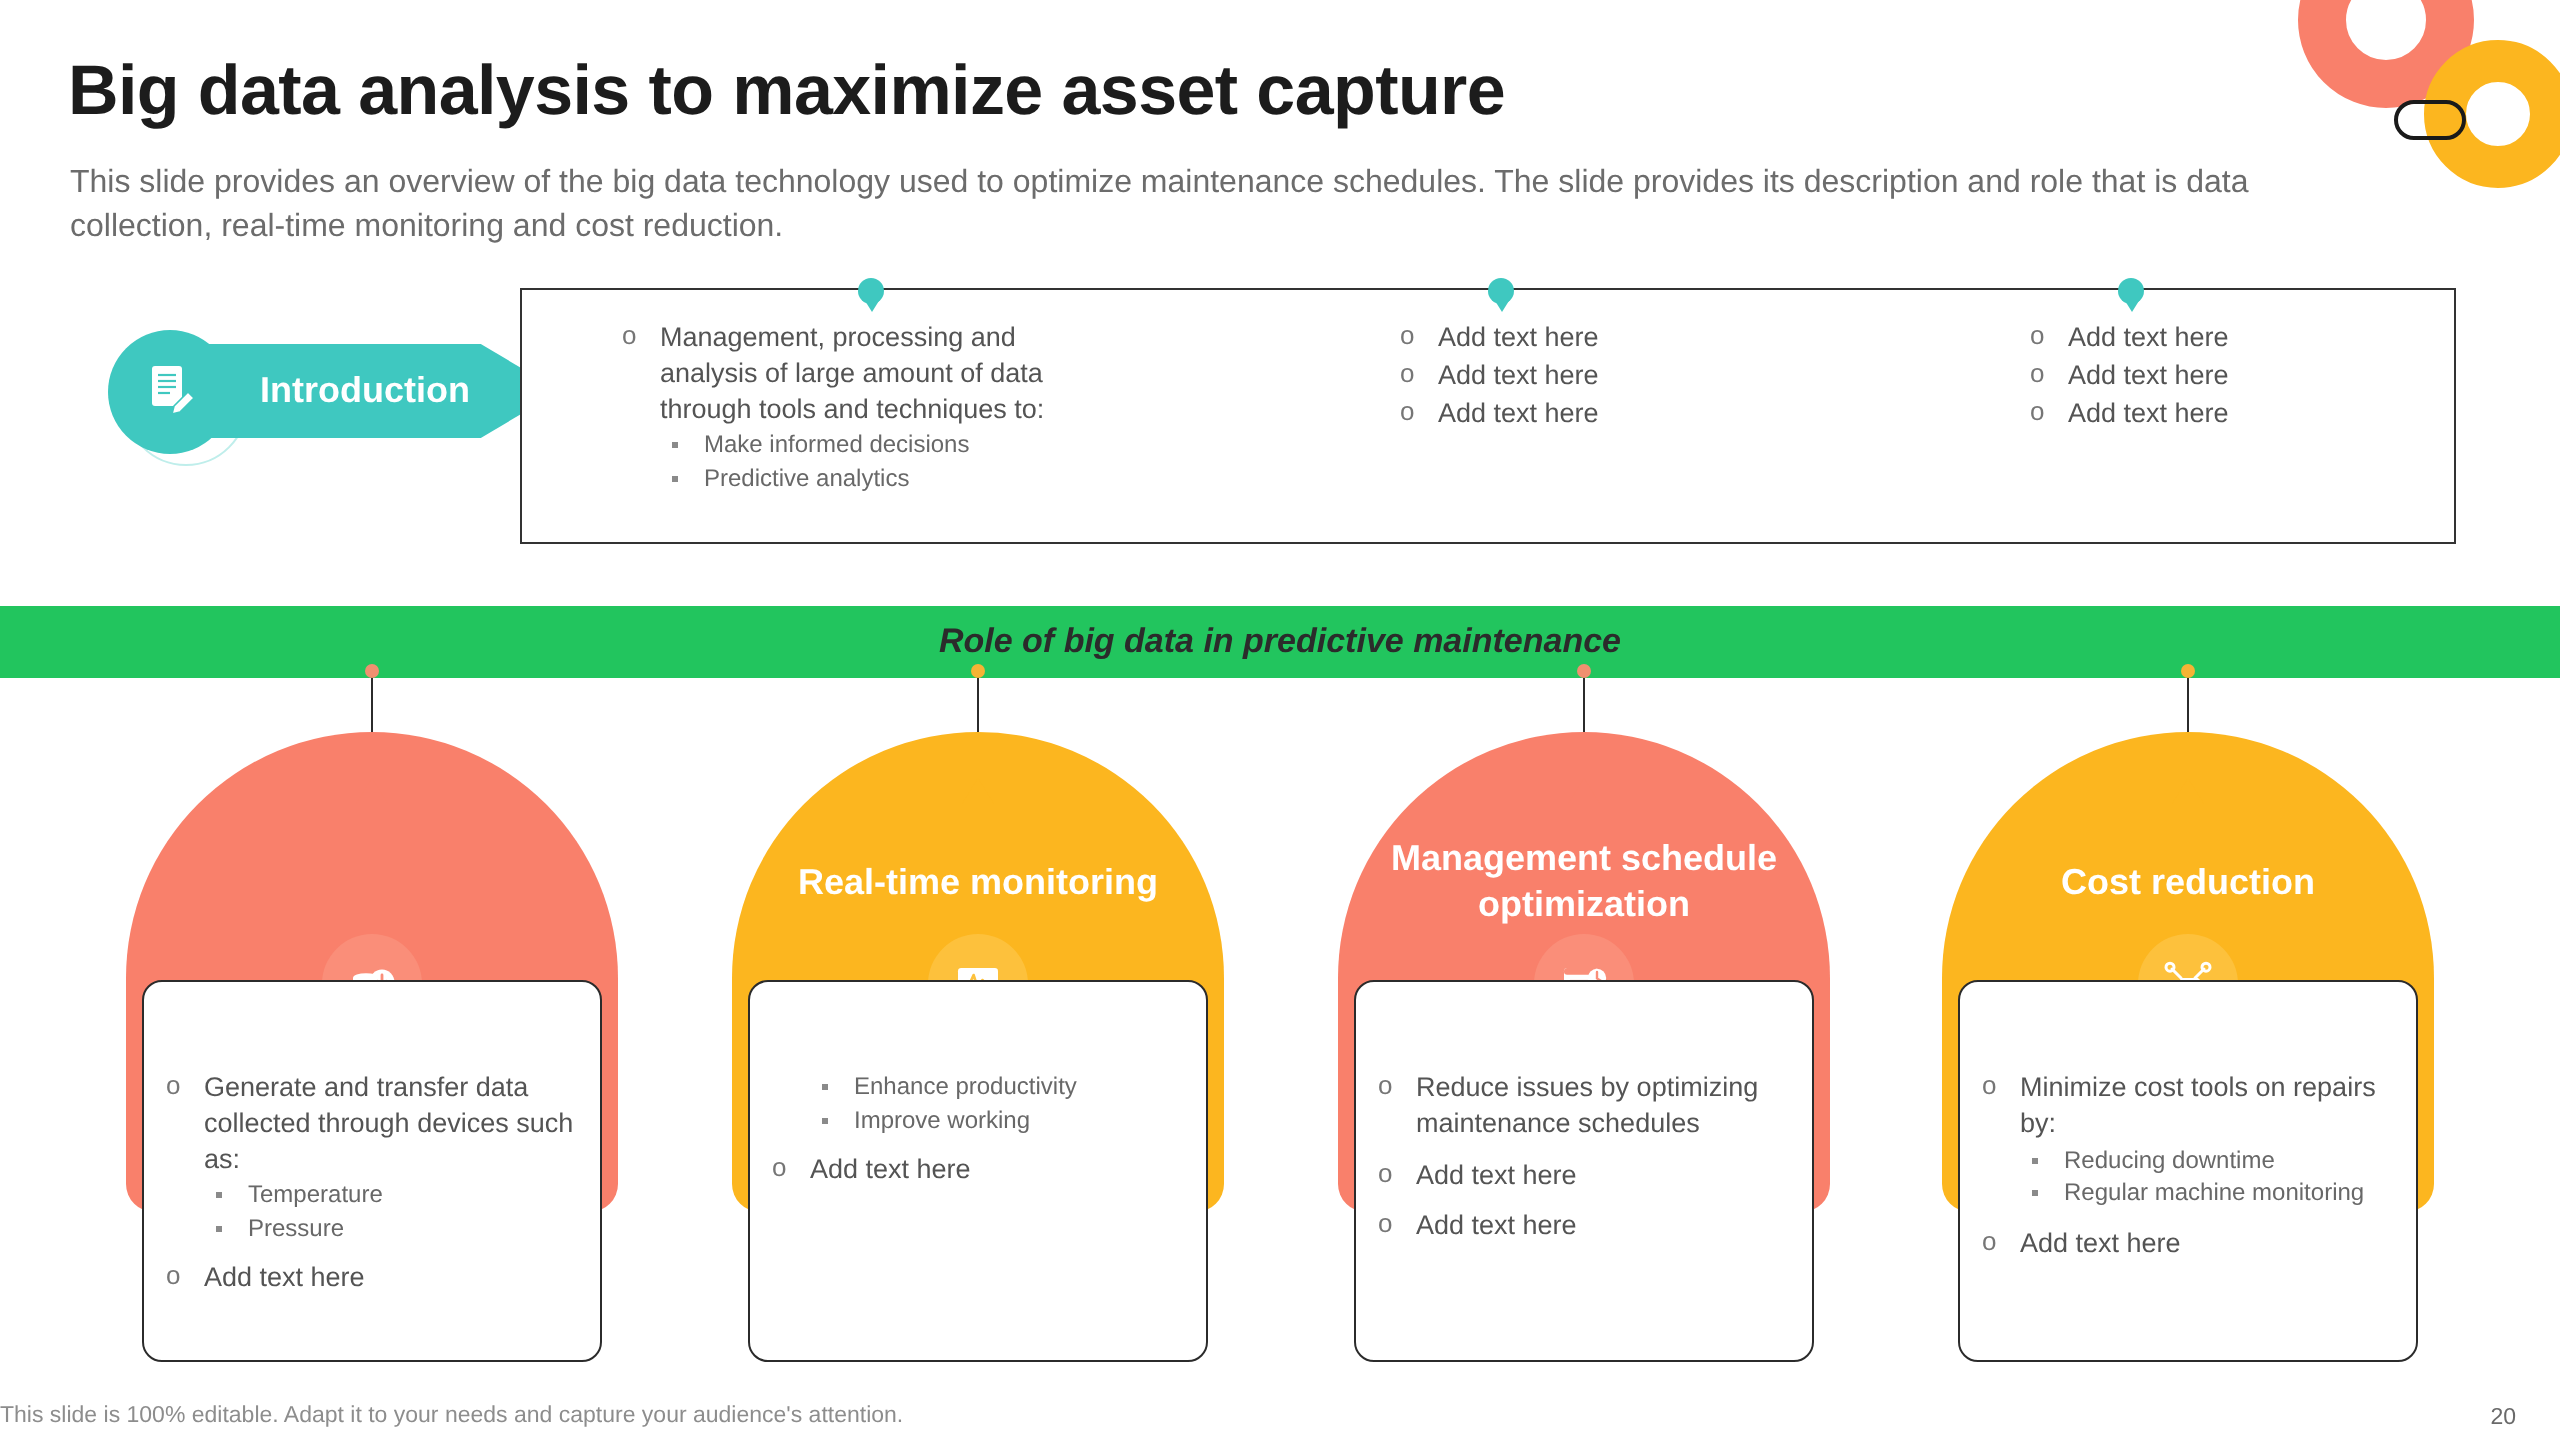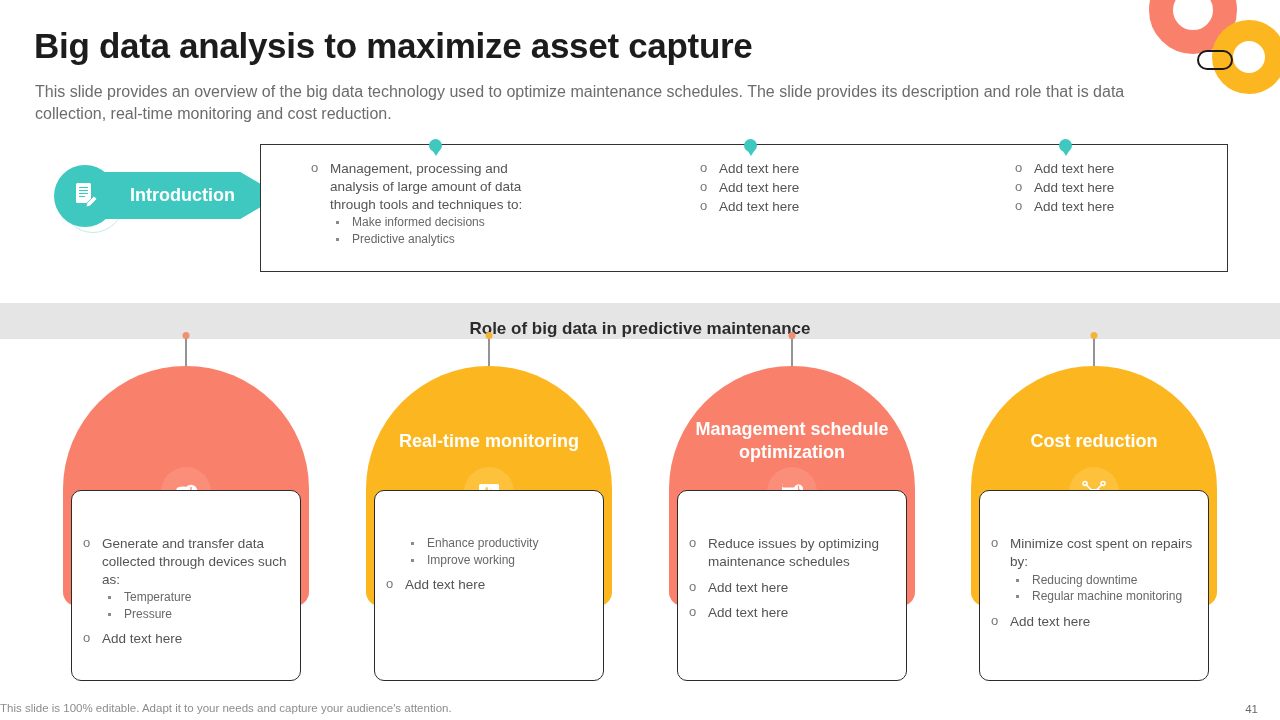--- a/index.html
+++ b/index.html
@@ -148,22 +148,22 @@
     left: 28px; top: 7px;
     width: 3px; height: 3px;
     background: #8a8a8a;
   }
 
   
   .band {
     position: absolute;
     left: 0; top: 303px;
     width: 1280px; height: 36px;
-    background: #e5e5e5;
-    display: flex; align-items: flex-end; justify-content: center;
+    background: #22c55e;
+    display: flex; align-items: center; justify-content: center; font-style: italic;
   }
   .band-title {
     font-size: 17px;
     font-weight: bold;
     color: #2b2b2b;
   }
 
   
   .card { position: absolute; top: 336px; width: 246px; height: 345px; }
   .card-1 { left: 63px; }
@@ -406,22 +406,22 @@
     <svg width="28" height="28" viewBox="0 0 28 28">
       <path d="M11 11 h8 c2.6 2.4 4 5.3 4 7.6 c0 3 -2.6 4.9 -8 4.9 c-5.4 0 -8 -1.9 -8 -4.9 C7 16.3 8.4 13.4 11 11 Z" fill="#ffffff"></path>
       <path d="M14.8 15.3 c-1.5 -0.3 -2.6 0.2 -2.6 1.2 c0 1.7 3.4 1 3.4 2.7 c0 1 -1.1 1.5 -2.6 1.2 M14 14.4 v7" stroke="#FDC13C" stroke-width="1.1" fill="none" stroke-linecap="round"></path>
       <path d="M10.5 11 L6 6.5 M17.5 11 L22 6.5" stroke="#ffffff" stroke-width="1.5" stroke-linecap="round"></path>
       <circle cx="5" cy="5.6" r="2" fill="none" stroke="#ffffff" stroke-width="1.5"></circle>
       <circle cx="23" cy="5.6" r="2" fill="none" stroke="#ffffff" stroke-width="1.5"></circle>
     </svg>
   </div>
   <div class="card-body">
     <ul>
-      <li class="b-o">Minimize cost spent on repairs by:</li>
+      <li class="b-o">Minimize cost tools on repairs by:</li>
       <li class="b-dot">Reducing downtime</li>
       <li class="b-dot">Regular machine monitoring</li>
       <li class="b-o" style="margin-top:8px">Add text here</li>
     </ul>
   </div>
 </div>
 
 <div class="footer-note">This slide is 100% editable. Adapt it to your needs and capture your audience's attention.</div>
-<div class="page-num">41</div>
+<div class="page-num">20</div>
 
 </body></html>

